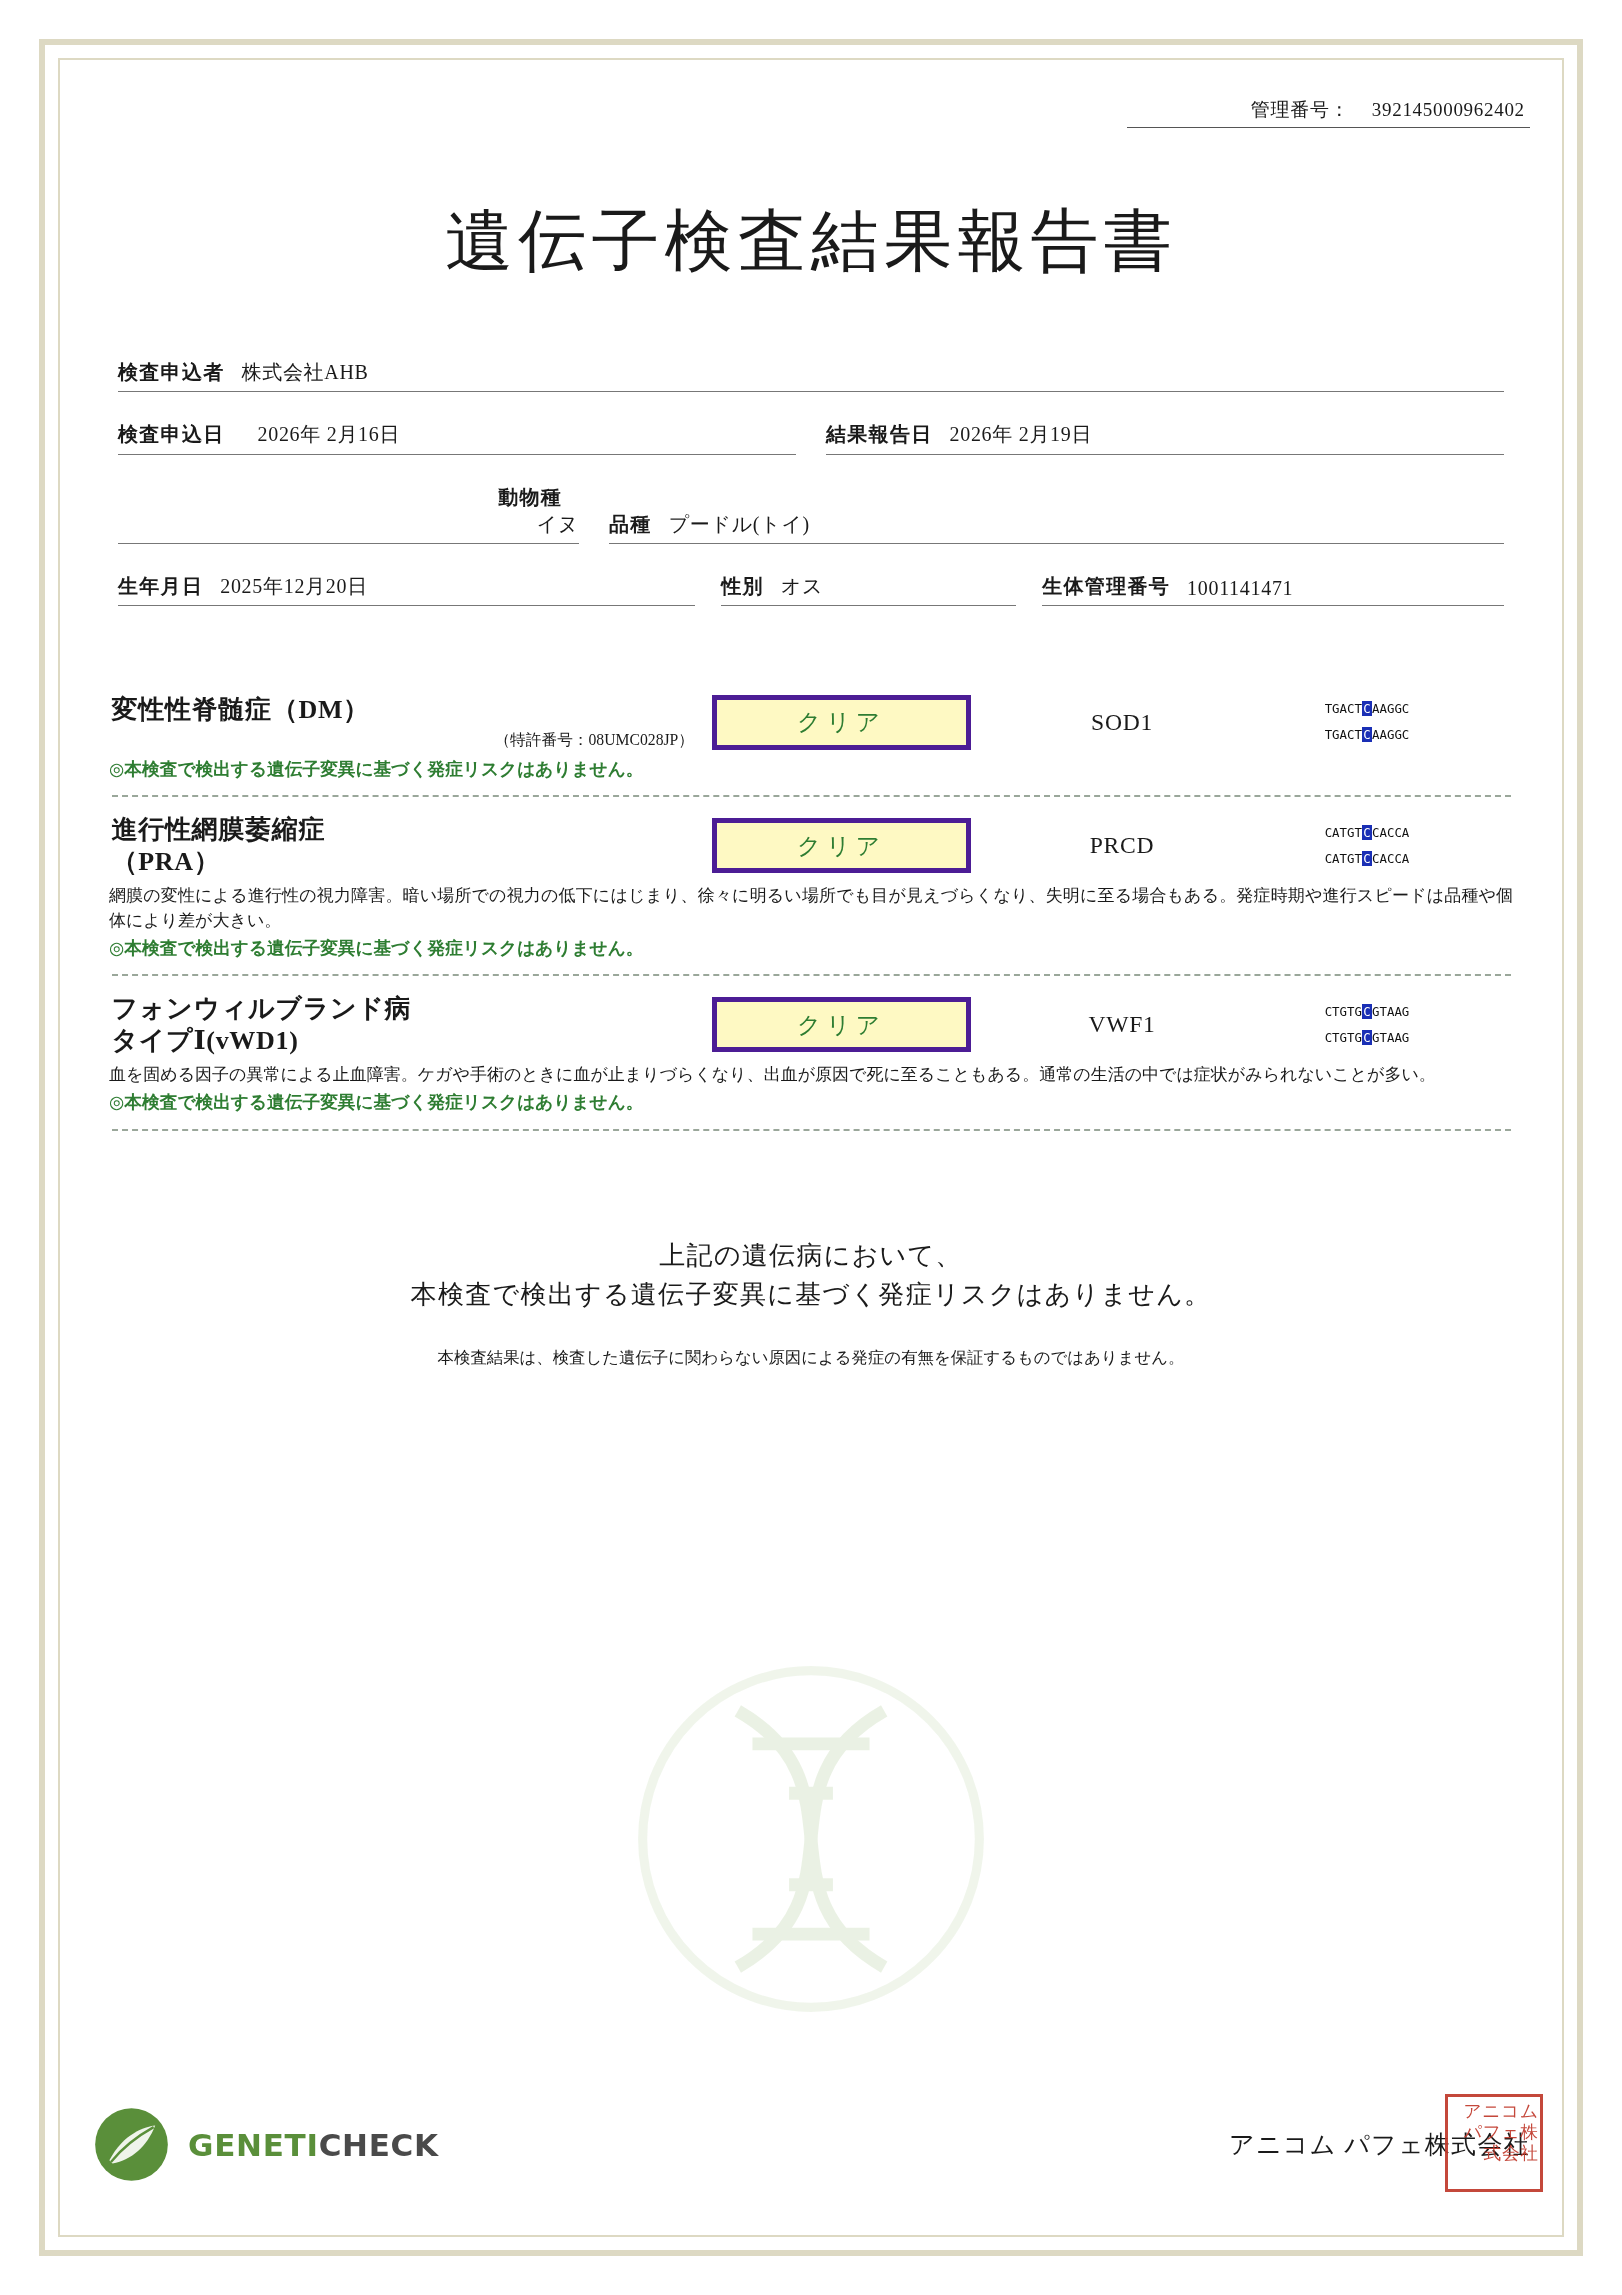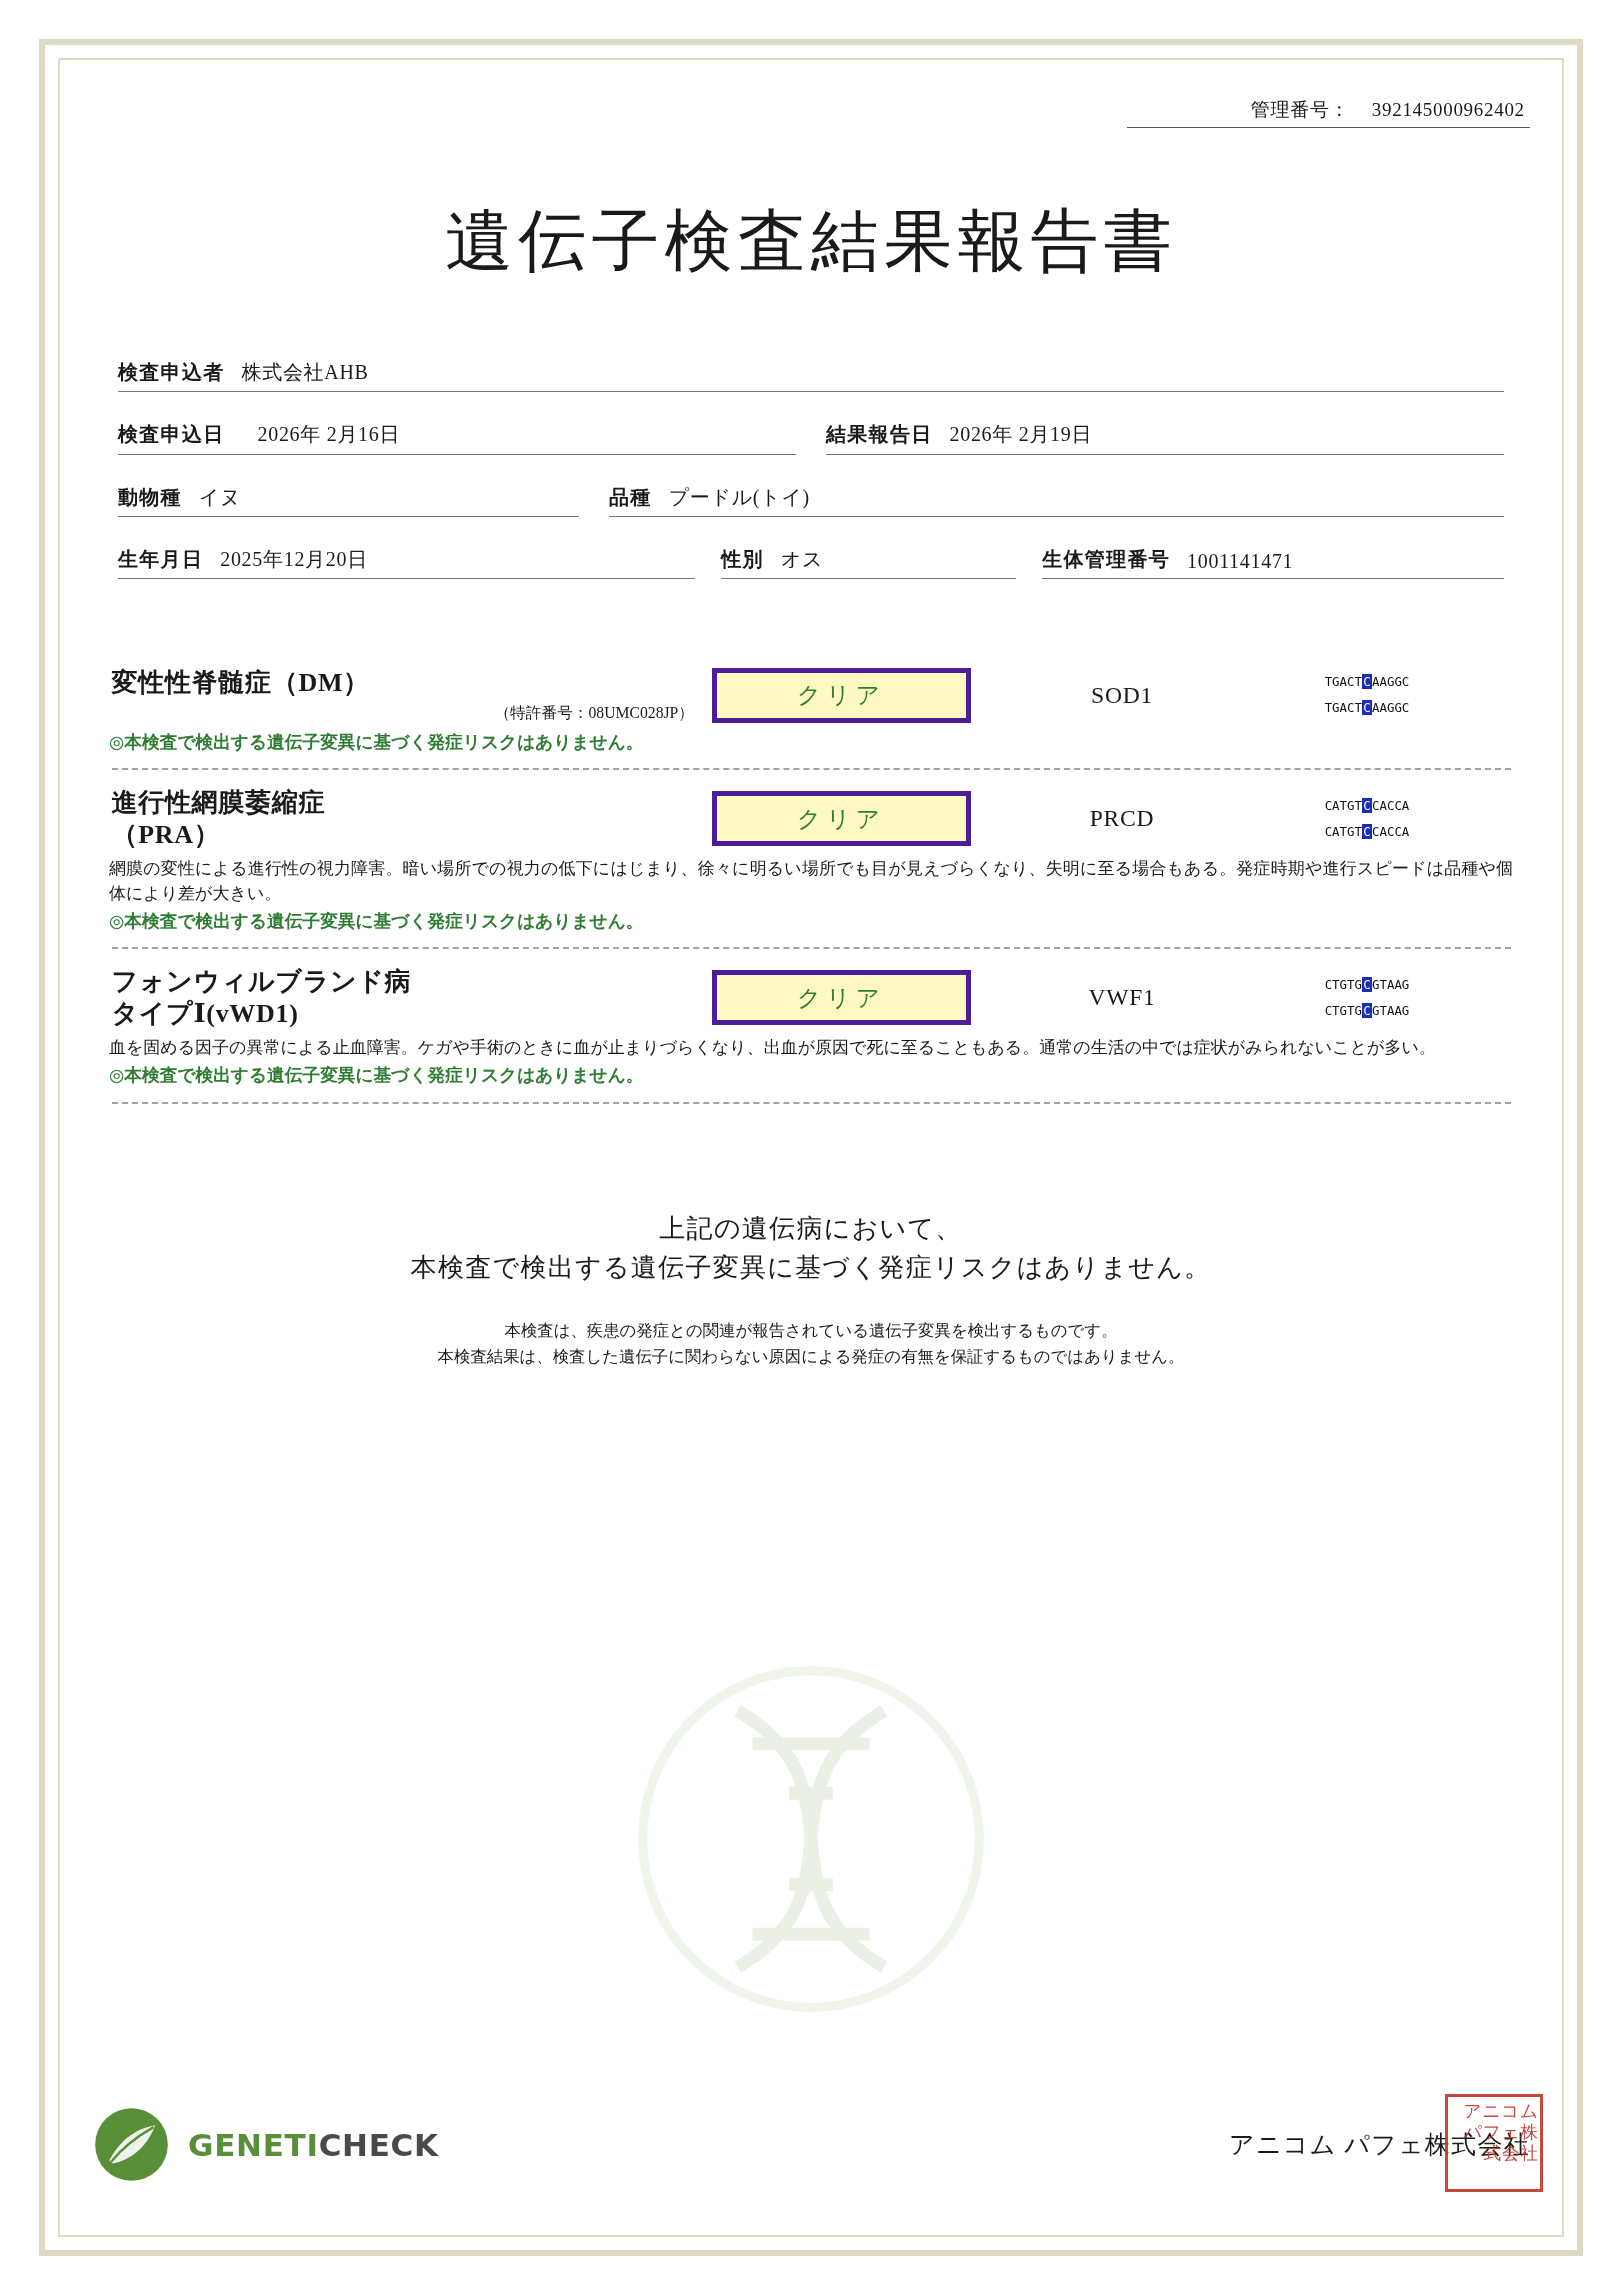--- a/index.html
+++ b/index.html
@@ -89,21 +89,21 @@
     letter-spacing: 1.3px;
   }
   .field .val {
     font-size: 20px;
     white-space: nowrap;
     letter-spacing: 0.7px;
   }
   .f-applicant { width: 100%; }
   .f-applydate { width: 50%; gap: 16px; }
   .f-reportdate { width: 50%; margin-left: 30px; }
-  .f-species { width: 34%; }
+  .f-species { width: 34%; flex-direction: column; }
   .f-breed { width: 66%; margin-left: 30px; }
   .f-birth { width: 45%; }
   .f-sex { width: 23%; margin-left: 26px; }
   .f-id { width: 36%; margin-left: 26px; }
 
   
   .results {
     margin-top: 85px;
     padding: 0 13px;
   }
@@ -399,21 +399,20 @@
         <div class="desc">血を固める因子の異常による止血障害。ケガや手術のときに血が止まりづらくなり、出血が原因で死に至ることもある。通常の生活の中では症状がみられないことが多い。</div>
         <div class="risk">◎本検査で検出する遺伝子変異に基づく発症リスクはありません。</div>
         <div class="dashsep"></div>
       </div>
     </div>
 
     <div class="summary">
       <div class="summary-line1">上記の遺伝病において、</div>
       <div class="summary-line2">本検査で検出する遺伝子変異に基づく発症リスクはありません。</div>
       <div class="summary-note">
-        <div>本検査は、疾患の発症との関連が報告されている遺伝子変異を検出するものです。</div>
         <div>本検査結果は、検査した遺伝子に関わらない原因による発症の有無を保証するものではありません。</div>
       </div>
     </div>
   </div>
 
   <svg class="watermark" viewBox="0 0 200 200">
     <g fill="none" stroke="#bcd3a8" stroke-width="7">
       <path d="M60 30 C 130 70, 70 130, 140 170"></path>
       <path d="M140 30 C 70 70, 130 130, 60 170"></path>
       <path d="M68 48 L 132 48"></path>

